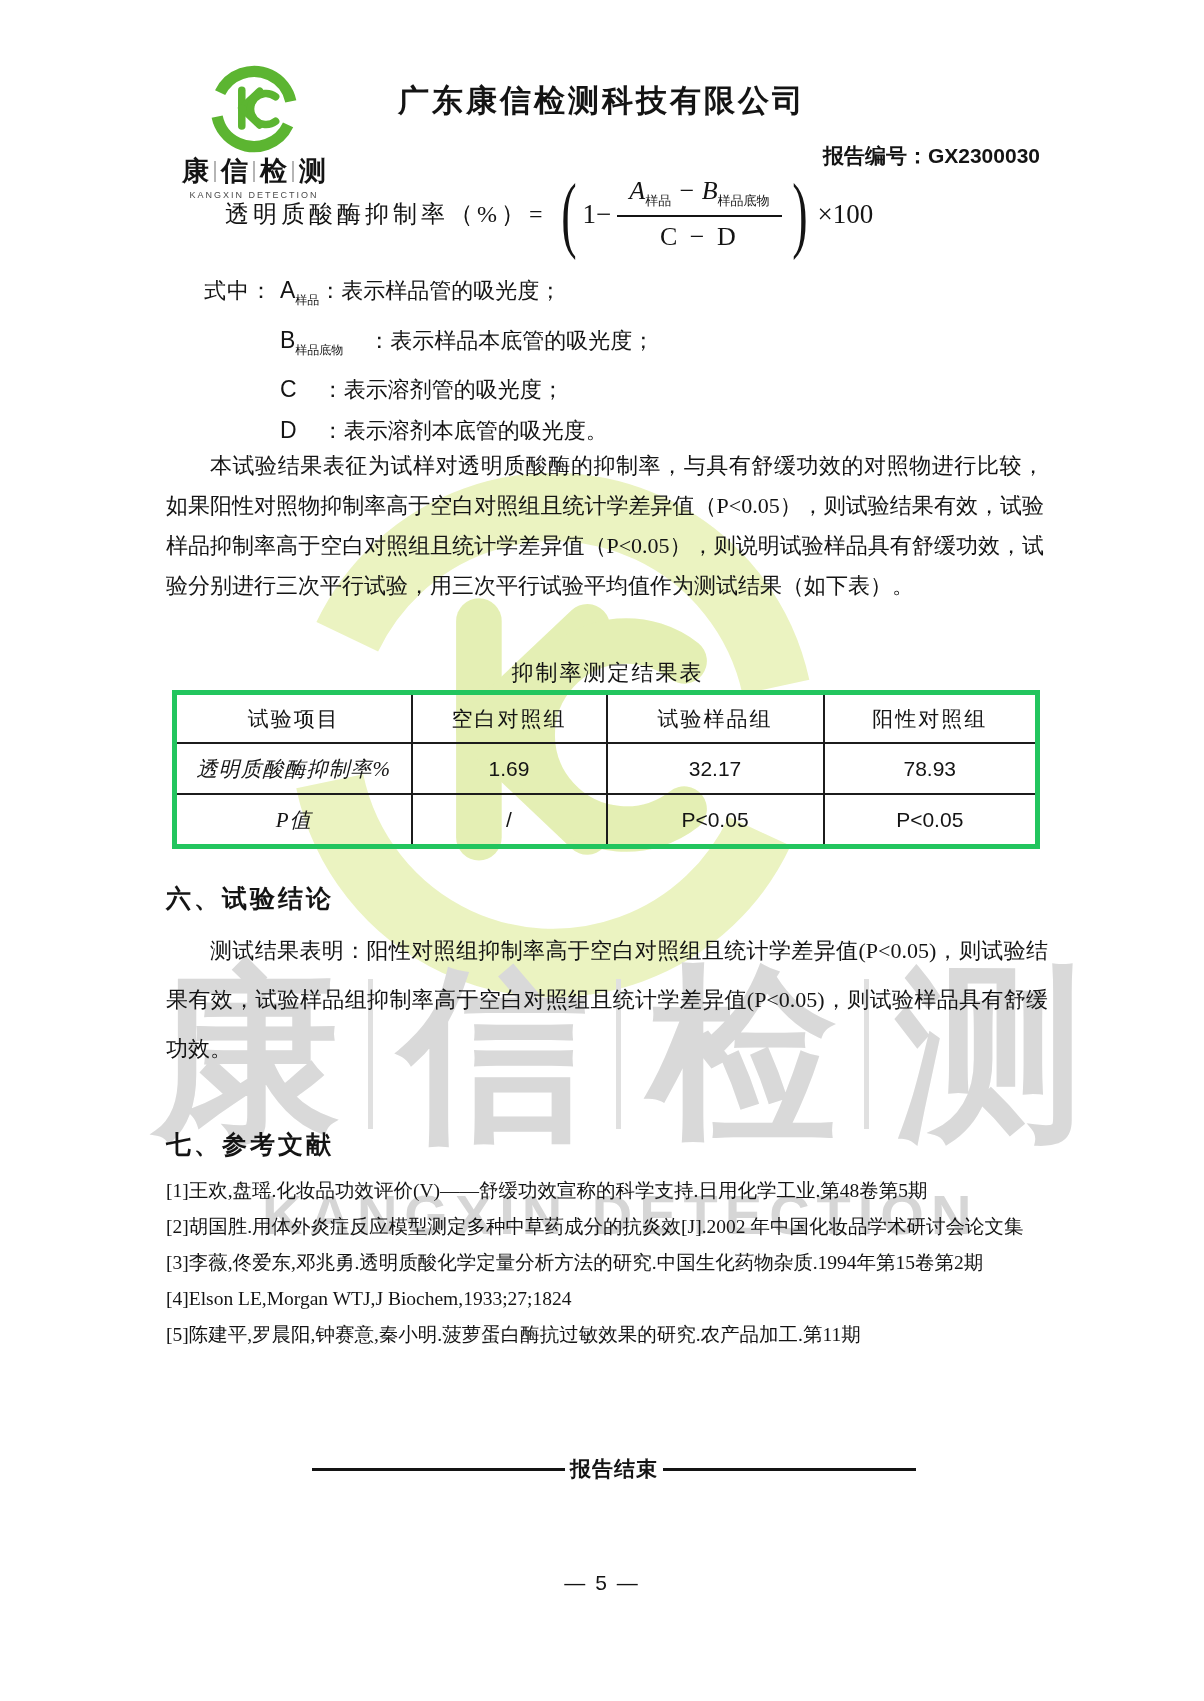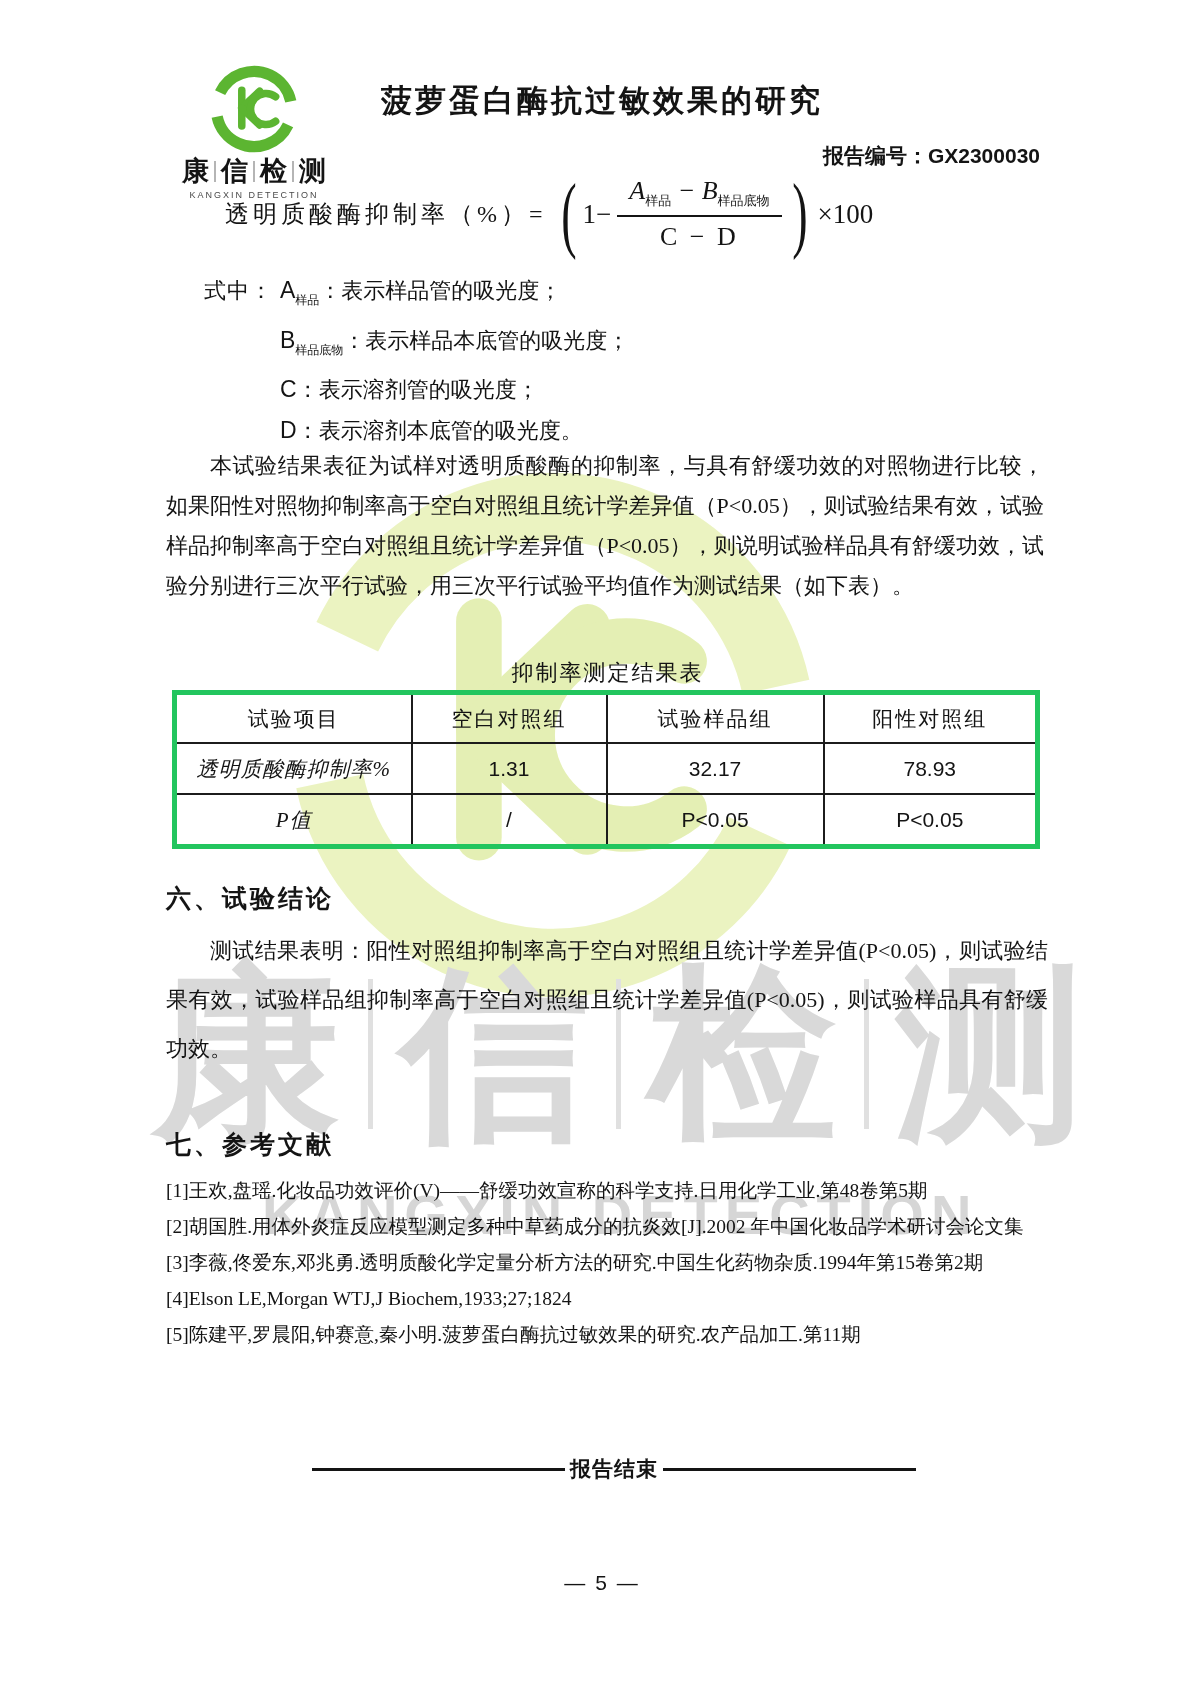--- a/index.html
+++ b/index.html
@@ -51,21 +51,21 @@
   .frac .num { padding:0 12px 5px; border-bottom:2px solid #141414;
     font-style:italic; font-size:26px; white-space:nowrap; }
   .frac .den { padding-top:5px; font-size:26px; letter-spacing:3px; }
   .frac sub { font-size:13px; font-style:normal; letter-spacing:0; }
   .f-mul { font-size:27px; margin-left:4px; }
 
   
   .defs { position:absolute; left:204px; top:270px; font-size:22px; line-height:40px; }
   .def-row { display:flex; align-items:baseline; white-space:nowrap; }
   .def-lead { display:inline-block; width:76px; letter-spacing:1px; }
-  .def-indent { margin-left:76px; }
+  .def-indent { margin-left:76px;gap:25px; }
   .def-sym { font-family:"Liberation Sans", sans-serif; font-size:23px; }
   .def-sym sub { font-size:12px; }
 
   
   .para1 { position:absolute; left:166px; top:446px; width:878px;
     font-size:22px; line-height:40px; text-align:justify; text-indent:2em; }
 
   
   .table-title { position:absolute; left:172px; top:658px; width:871px;
     text-align:center; font-size:22px; letter-spacing:2px; }
@@ -144,21 +144,21 @@
         <span class="bar"></span>
         <span>信</span>
         <span class="bar"></span>
         <span>检</span>
         <span class="bar"></span>
         <span>测</span>
       </div>
       <div class="logo-en">KANGXIN DETECTION</div>
     </div>
 
-    <div class="company">菠萝蛋白酶抗过敏效果的研究</div>
+    <div class="company">广东康信检测科技有限公司</div>
 
     <div class="report-no"><span>报告编号：</span><span class="num">GX2300030</span></div>
 
     <div class="formula">
       <span class="f-lhs">透明质酸酶抑制率（%）=</span>
       <span class="paren">(</span>
       <span class="f-one">1−</span>
       <span class="frac">
         <span class="num"><span>A</span><sub>样品</sub><span> − </span><span>B</span><sub>样品底物</sub></span>
         <span class="den">C − D</span>
@@ -199,21 +199,21 @@
         </colgroup>
       <tbody>
           <tr class="hdr">
         <td>试验项目</td>
         <td>空白对照组</td>
         <td>试验样品组</td>
         <td>阳性对照组</td>
       </tr>
       <tr class="data">
         <td class="cell-kai">透明质酸酶抑制率%</td>
-        <td class="cell-num">1.31</td>
+        <td class="cell-num">1.69</td>
         <td class="cell-num">32.17</td>
         <td class="cell-num">78.93</td>
       </tr>
       <tr class="data">
         <td class="cell-kai">P值</td>
         <td class="cell-num">/</td>
         <td class="cell-num">P&lt;0.05</td>
         <td class="cell-num">P&lt;0.05</td>
       </tr>
     </tbody>

